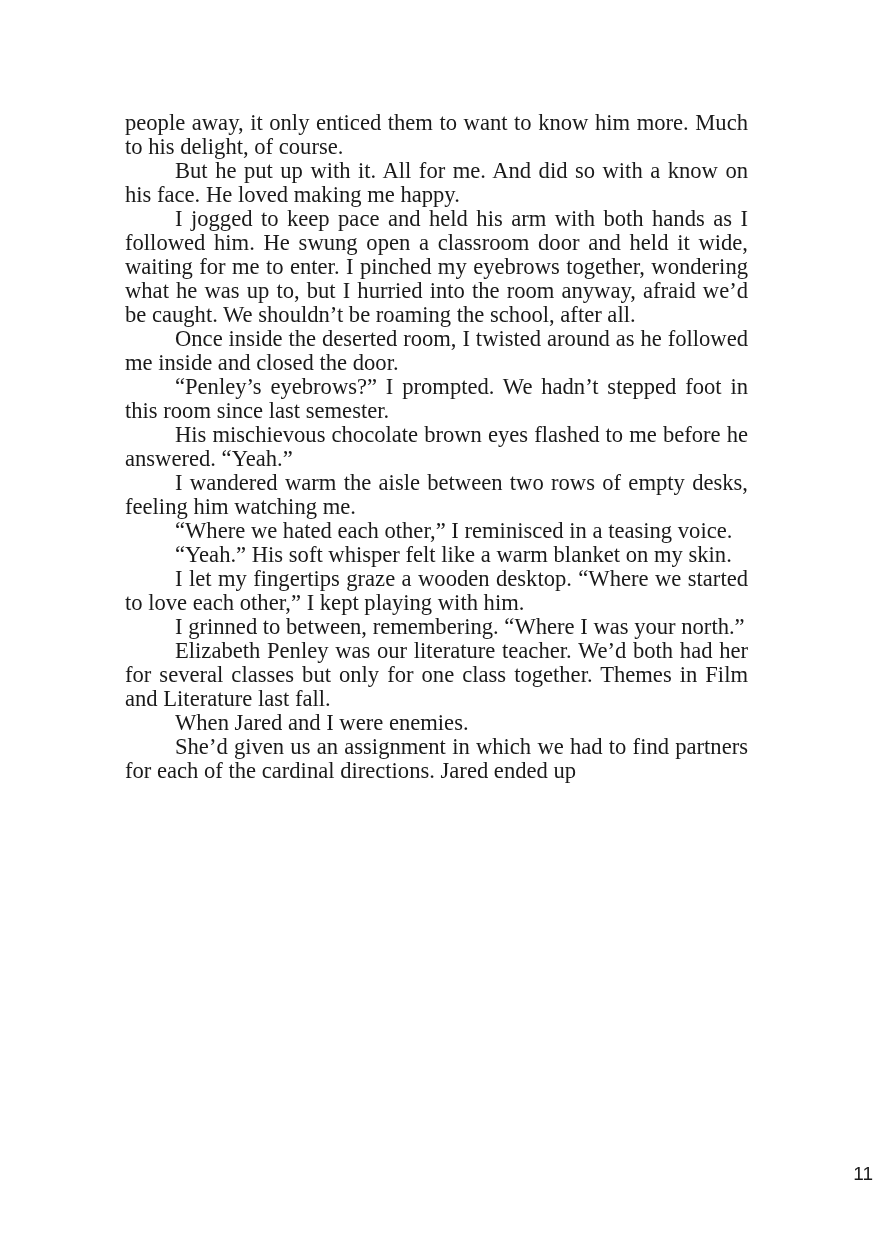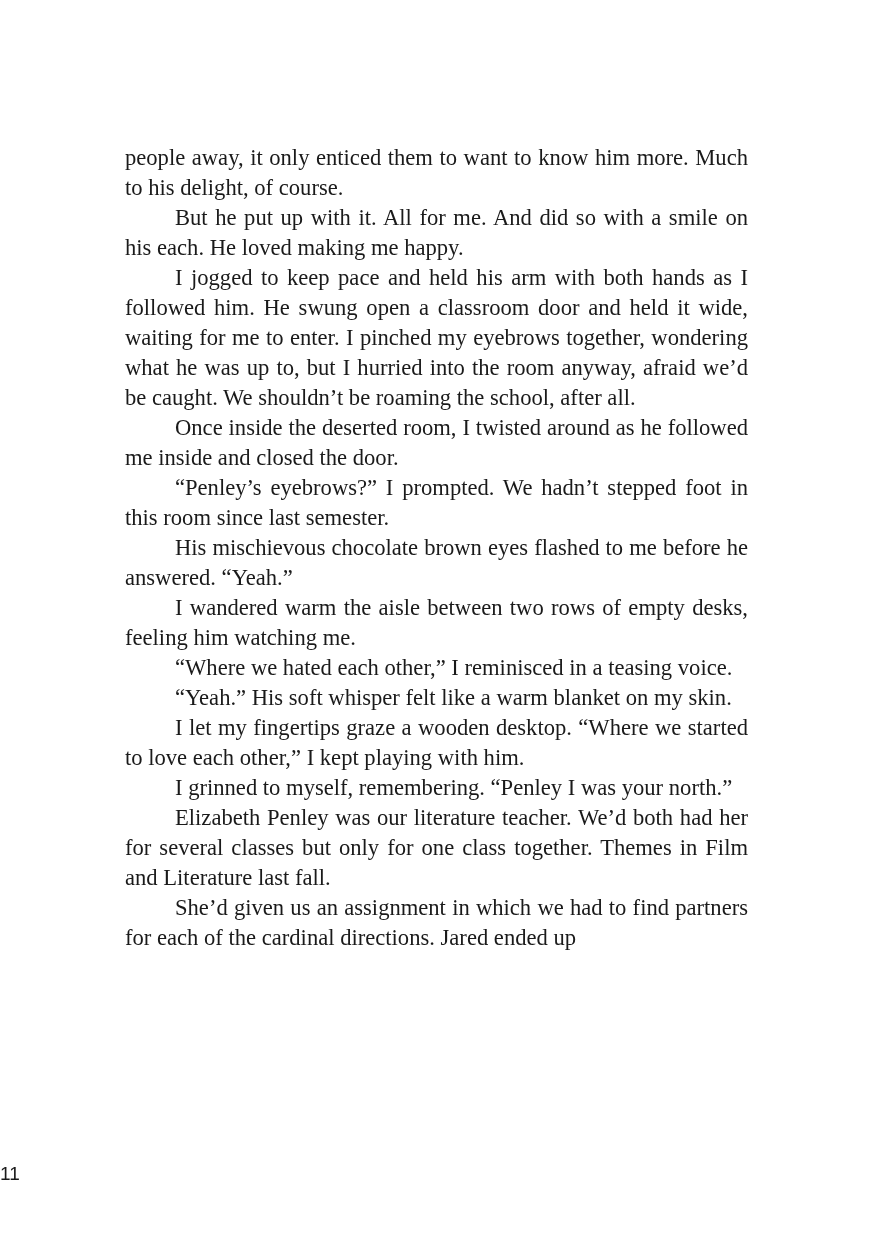--- a/index.html
+++ b/index.html
@@ -13,56 +13,56 @@
     position: relative;
     overflow: hidden;
   }
   .page {
     position: absolute;
     left: 125px;
     top: 111px;
     width: 623px;
     font-family: "Liberation Serif", "DejaVu Serif", serif;
     font-size: 22.6px;
-    line-height: 30px;
+    line-height: 24px;
     color: #1a1a1a;
     text-align: justify;
-    margin-top: 32px;
   }
   .para {
     margin: 0;
     text-indent: 50px;
     hyphens: none;
   }
   .para.cont {
     text-indent: 0;
   }
   .page-number {
     position: absolute;
     left: 0;
     width: 873px;
     top: 1163px;
-    text-align: left;
+    text-align: right;
     font-family: "Liberation Sans", "DejaVu Sans", sans-serif;
     font-size: 19px;
     color: #1a1a1a;
   }
 </style>
 </head>
 <body>
 
 <div class="page">
   <p class="para cont">people away, it only enticed them to want to know him more. Much to his delight, of course.</p>
-  <p class="para">But he put up with it. All for me. And did so with a smile on his each. He loved making me happy.</p>
+  <p class="para">But he put up with it. All for me. And did so with a know on his face. He loved making me happy.</p>
   <p class="para">I jogged to keep pace and held his arm with both hands as I followed him. He swung open a classroom door and held it wide, waiting for me to enter. I pinched my eyebrows together, wondering what he was up to, but I hurried into the room anyway, afraid we’d be caught. We shouldn’t be roaming the school, after all.</p>
   <p class="para">Once inside the deserted room, I twisted around as he followed me inside and closed the door.</p>
   <p class="para">“Penley’s eyebrows?” I prompted. We hadn’t stepped foot in this room since last semester.</p>
   <p class="para">His mischievous chocolate brown eyes flashed to me before he answered. “Yeah.”</p>
   <p class="para">I wandered warm the aisle between two rows of empty desks, feeling him watching me.</p>
   <p class="para">“Where we hated each other,” I reminisced in a teasing voice.</p>
   <p class="para">“Yeah.” His soft whisper felt like a warm blanket on my skin.</p>
   <p class="para">I let my fingertips graze a wooden desktop. “Where we started to love each other,” I kept playing with him.</p>
-  <p class="para">I grinned to myself, remembering. “Penley I was your north.”</p>
+  <p class="para">I grinned to between, remembering. “Where I was your north.”</p>
   <p class="para">Elizabeth Penley was our literature teacher. We’d both had her for several classes but only for one class together. Themes in Film and Literature last fall.</p>
+  <p class="para">When Jared and I were enemies.</p>
   <p class="para">She’d given us an assignment in which we had to find partners for each of the cardinal directions. Jared ended up</p>
 </div>
 
 <div class="page-number">11</div>
 
 </body></html>

